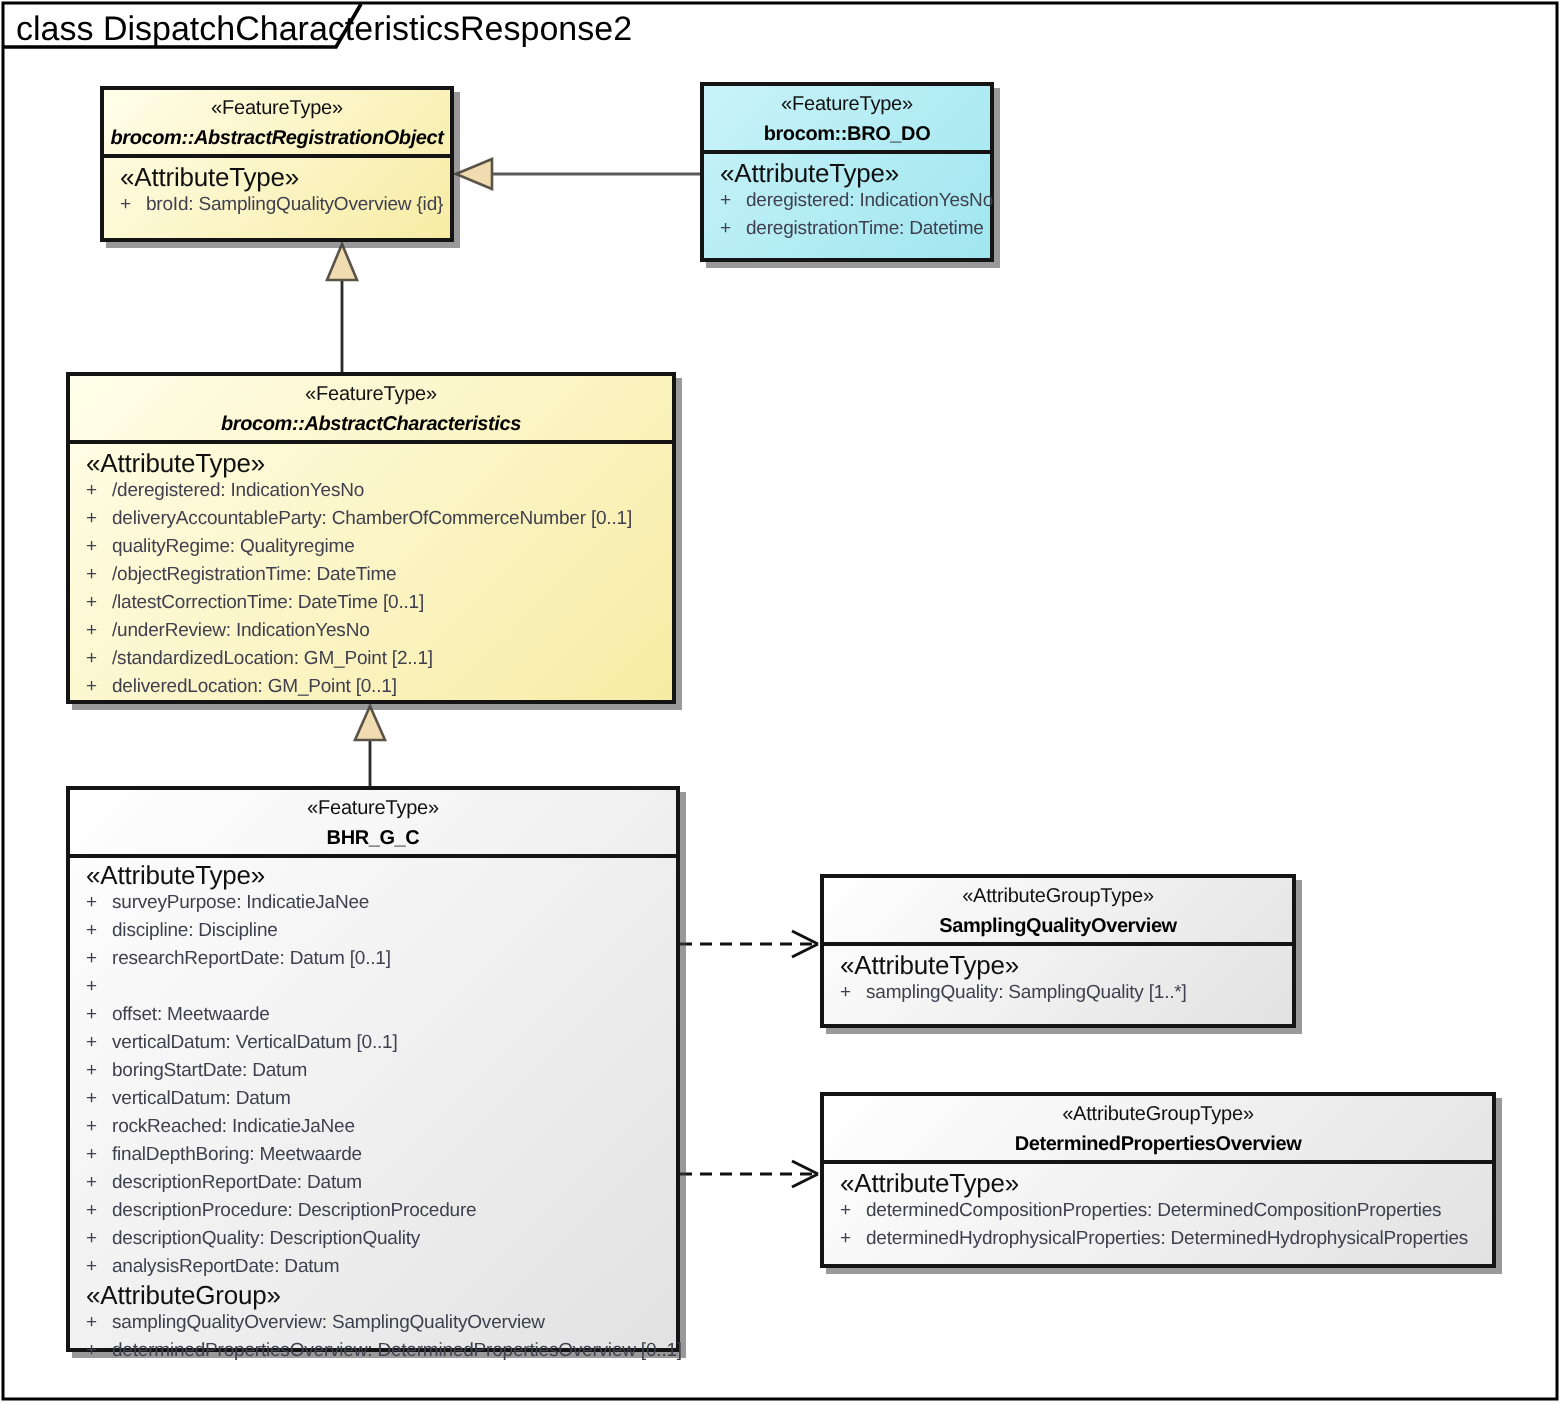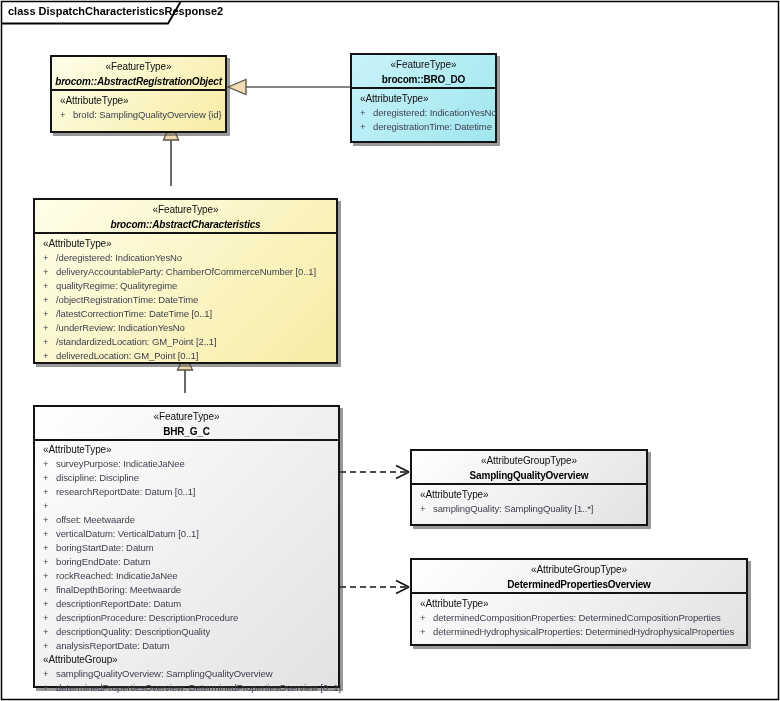--- a/index.html
+++ b/index.html
@@ -3,37 +3,37 @@
 <meta charset="utf-8">
 <style>
   html,body { margin:0; padding:0; background:#fff; }
   .canvas {
     position:relative; width:780px; height:701px; background:#ffffff;
     font-family:"Liberation Sans", sans-serif; overflow:hidden;
   }
   svg.overlay { position:absolute; left:0; top:0; width:780px; height:701px; z-index:1; }
   .frame-title {
     position:absolute; left:8px; top:5px; z-index:2;
-    font-size:11px; font-weight:bold; color:#000; white-space:nowrap;
+    font-size:17px; font-weight:normal; color:#000; white-space:nowrap;
   }
   .uml-box {
     position:absolute; z-index:2; box-sizing:border-box;
     border:2px solid #141414;
     box-shadow:3px 3px 0 rgba(70,70,70,0.55);
-    font-size:9.5px; letter-spacing:-0.1px;margin-top:12px;
+    font-size:9.5px; letter-spacing:-0.1px;
   }
   .uml-box.yellow { background:linear-gradient(135deg,#fffee9 0%,#f7eca4 100%); }
   .uml-box.cyan   { background:linear-gradient(135deg,#c9f3f9 0%,#a0e6ef 100%); }
   .uml-box.plain  { background:linear-gradient(135deg,#ffffff 0%,#e2e2e2 100%); }
   .hdr { text-align:center; padding-top:3px; border-bottom:2px solid #141414; }
   .stereo { height:14px; line-height:14px; font-size:10px; color:#101010; }
   .cname  { height:15px; line-height:15px; font-size:10px; font-weight:bold; color:#000; letter-spacing:-0.2px; }
   .cname.italic { font-style:italic; }
   .bdy { padding-top:3px; }
-  .sect { height:14px; line-height:14px; padding-left:8px; color:#101010; font-size:10px; }
+  .sect { height:14px; line-height:14px; padding-left:8px; color:#101010; font-size:13px; }
   .attr { height:14px; line-height:14px; display:flex; color:#3f3f4e; white-space:nowrap; }
   .vis  { flex:none; width:13px; padding-left:8px; }
   .atxt { flex:none; }
 </style>
 </head>
 <body>
 
 <div class="canvas">
 
   <svg class="overlay">
@@ -200,21 +200,21 @@
             <span class="atxt">verticalDatum: VerticalDatum [0..1]</span>
           </div>
 
           <div class="attr">
             <span class="vis">+</span>
             <span class="atxt">boringStartDate: Datum</span>
           </div>
 
           <div class="attr">
             <span class="vis">+</span>
-            <span class="atxt">boringEndDate: Datum</span>
+            <span class="atxt">verticalDatum: Datum</span>
           </div>
 
           <div class="attr">
             <span class="vis">+</span>
             <span class="atxt">rockReached: IndicatieJaNee</span>
           </div>
 
           <div class="attr">
             <span class="vis">+</span>
             <span class="atxt">finalDepthBoring: Meetwaarde</span>

